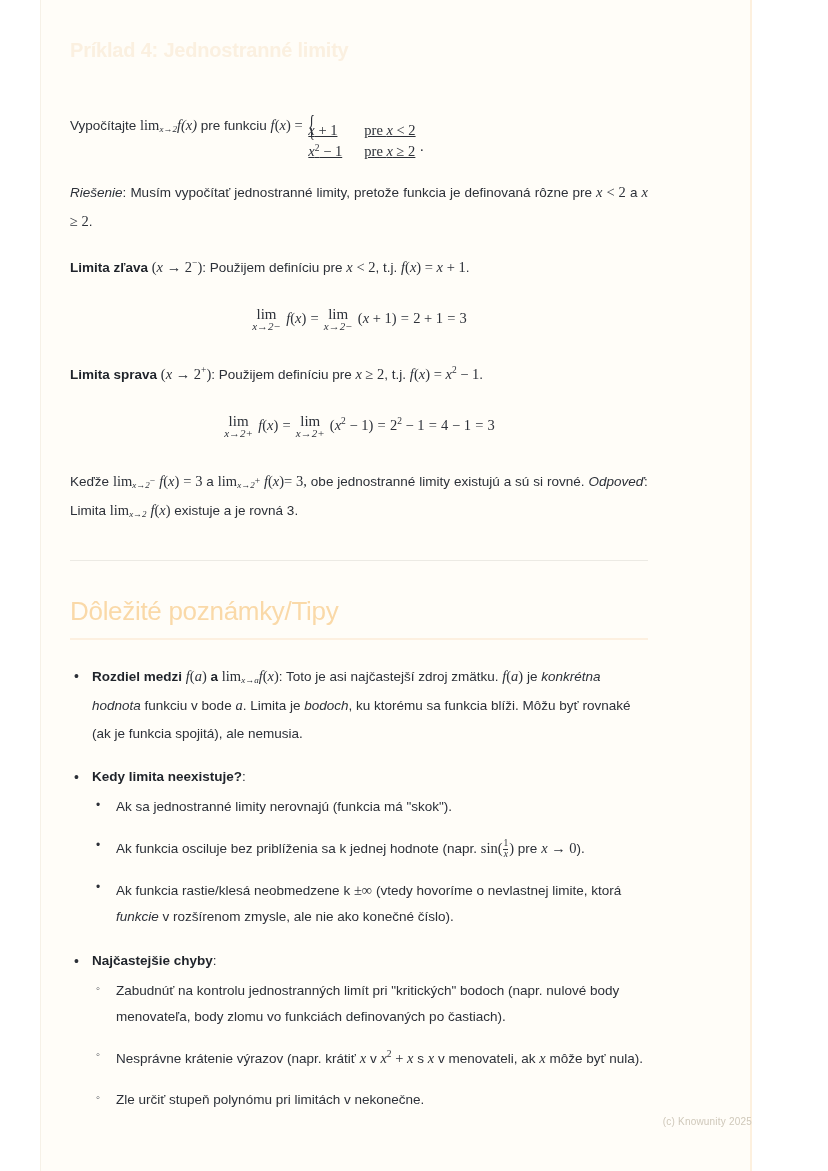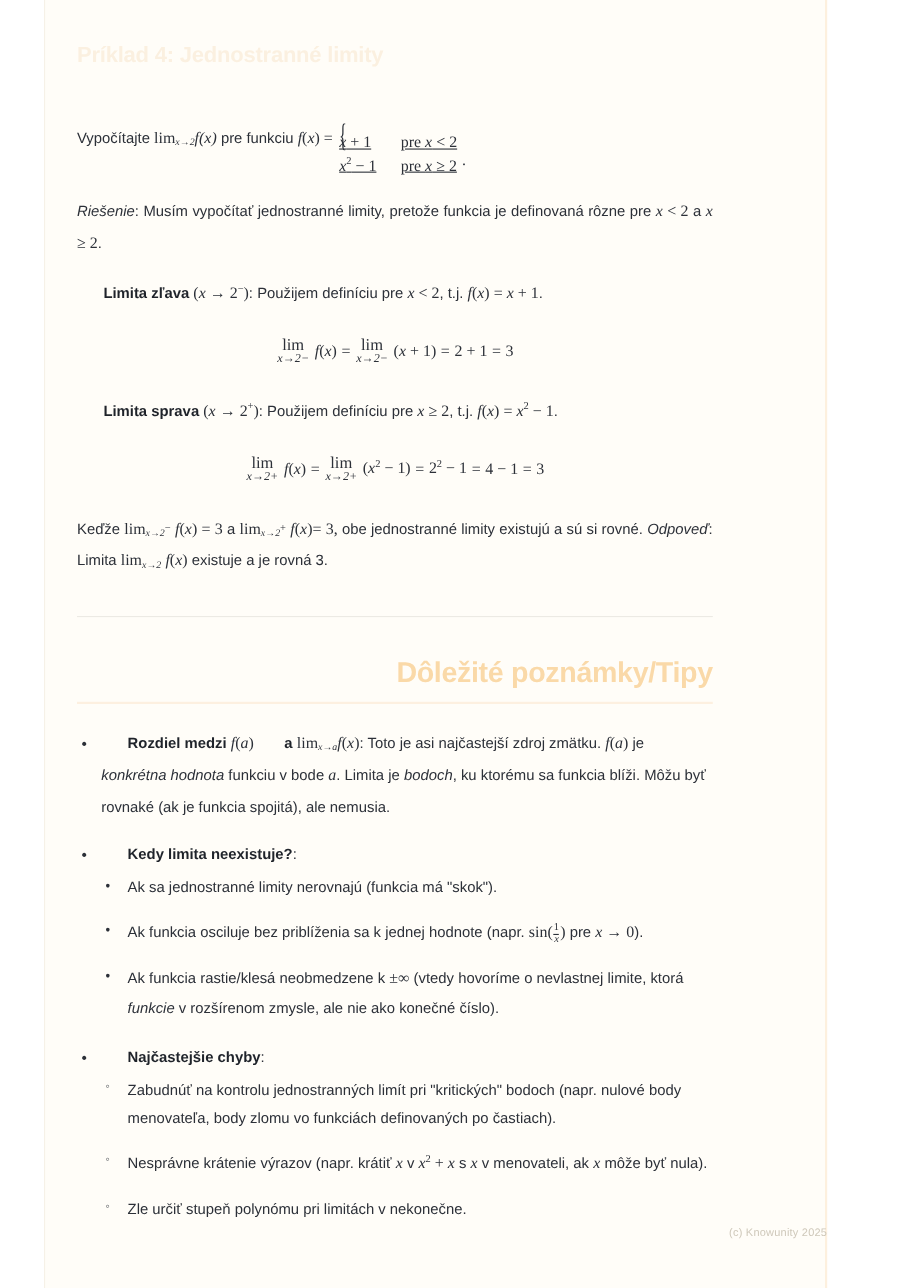--- a/index.html
+++ b/index.html
@@ -61,26 +61,25 @@
     font-size: 20px;
     font-weight: bold;
     color: #fbf0e0;
     letter-spacing: -0.2px;
     margin: 6px 0 30px 0;
     line-height: 1.2;
   }
 
   .section-title {
     font-size: 26px;
-    font-weight: bold;
+    font-weight: normal;
     color: #fad9a8;
     letter-spacing: -0.3px;
     margin: 34px 0 10px 0;
     line-height: 1.25;
-    text-align: right;
   }
 
   p.body {
     font-size: 13.5px;
     line-height: 2.05;
     color: #2c3038;
     margin: 0 0 16px 0;
     text-align: justify;
   }
   p.body.nojust { text-align: left; }
@@ -220,21 +219,21 @@
     left: 4px;
     top: 0;
     font-size: 12px;
     color: #2c3038;
     line-height: 1.95;
   }
   ul.lvl2.hollow > li > .bullet-dot {
     font-size: 11px;
     color: #3a3f47;
   }
-  b, strong { font-weight: bold; color: #1f232a; margin-left: 24px; }
+  b, strong { font-weight: bold; color: #1f232a; }
   i, em { font-style: italic; }
 
   hr.rule {
     border: none;
     border-top: 1px solid #eceae4;
     margin: 34px 0 0 0;
   }
   .title-rule {
     border: none;
     border-top: 2px solid #fdf0e0;

